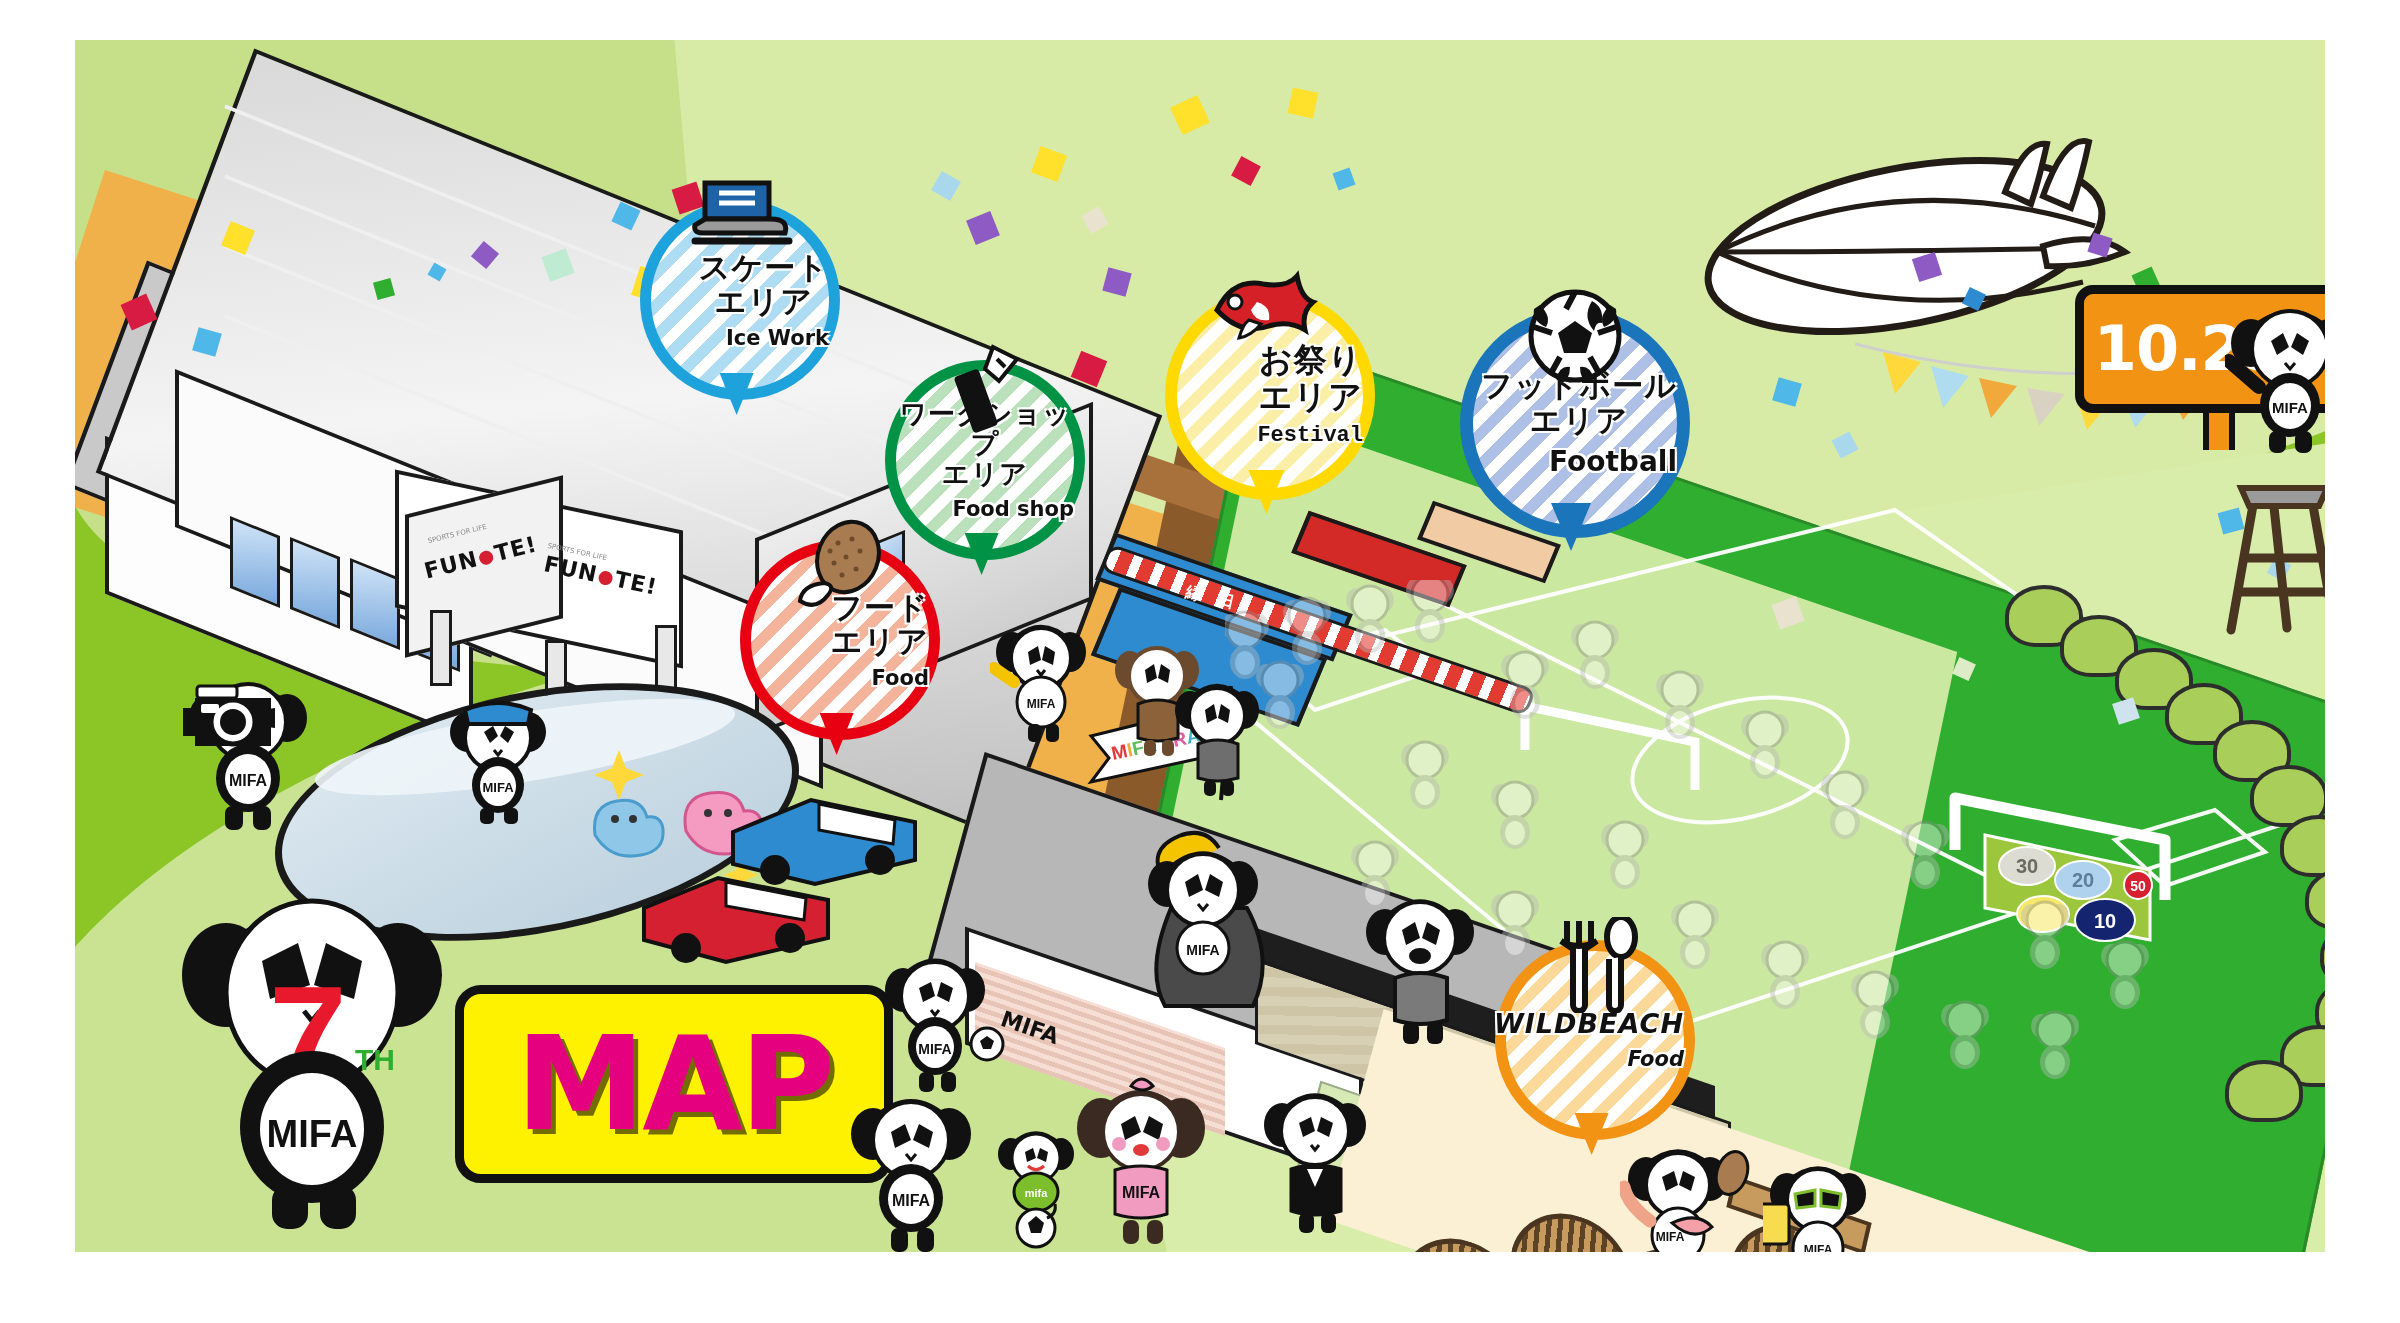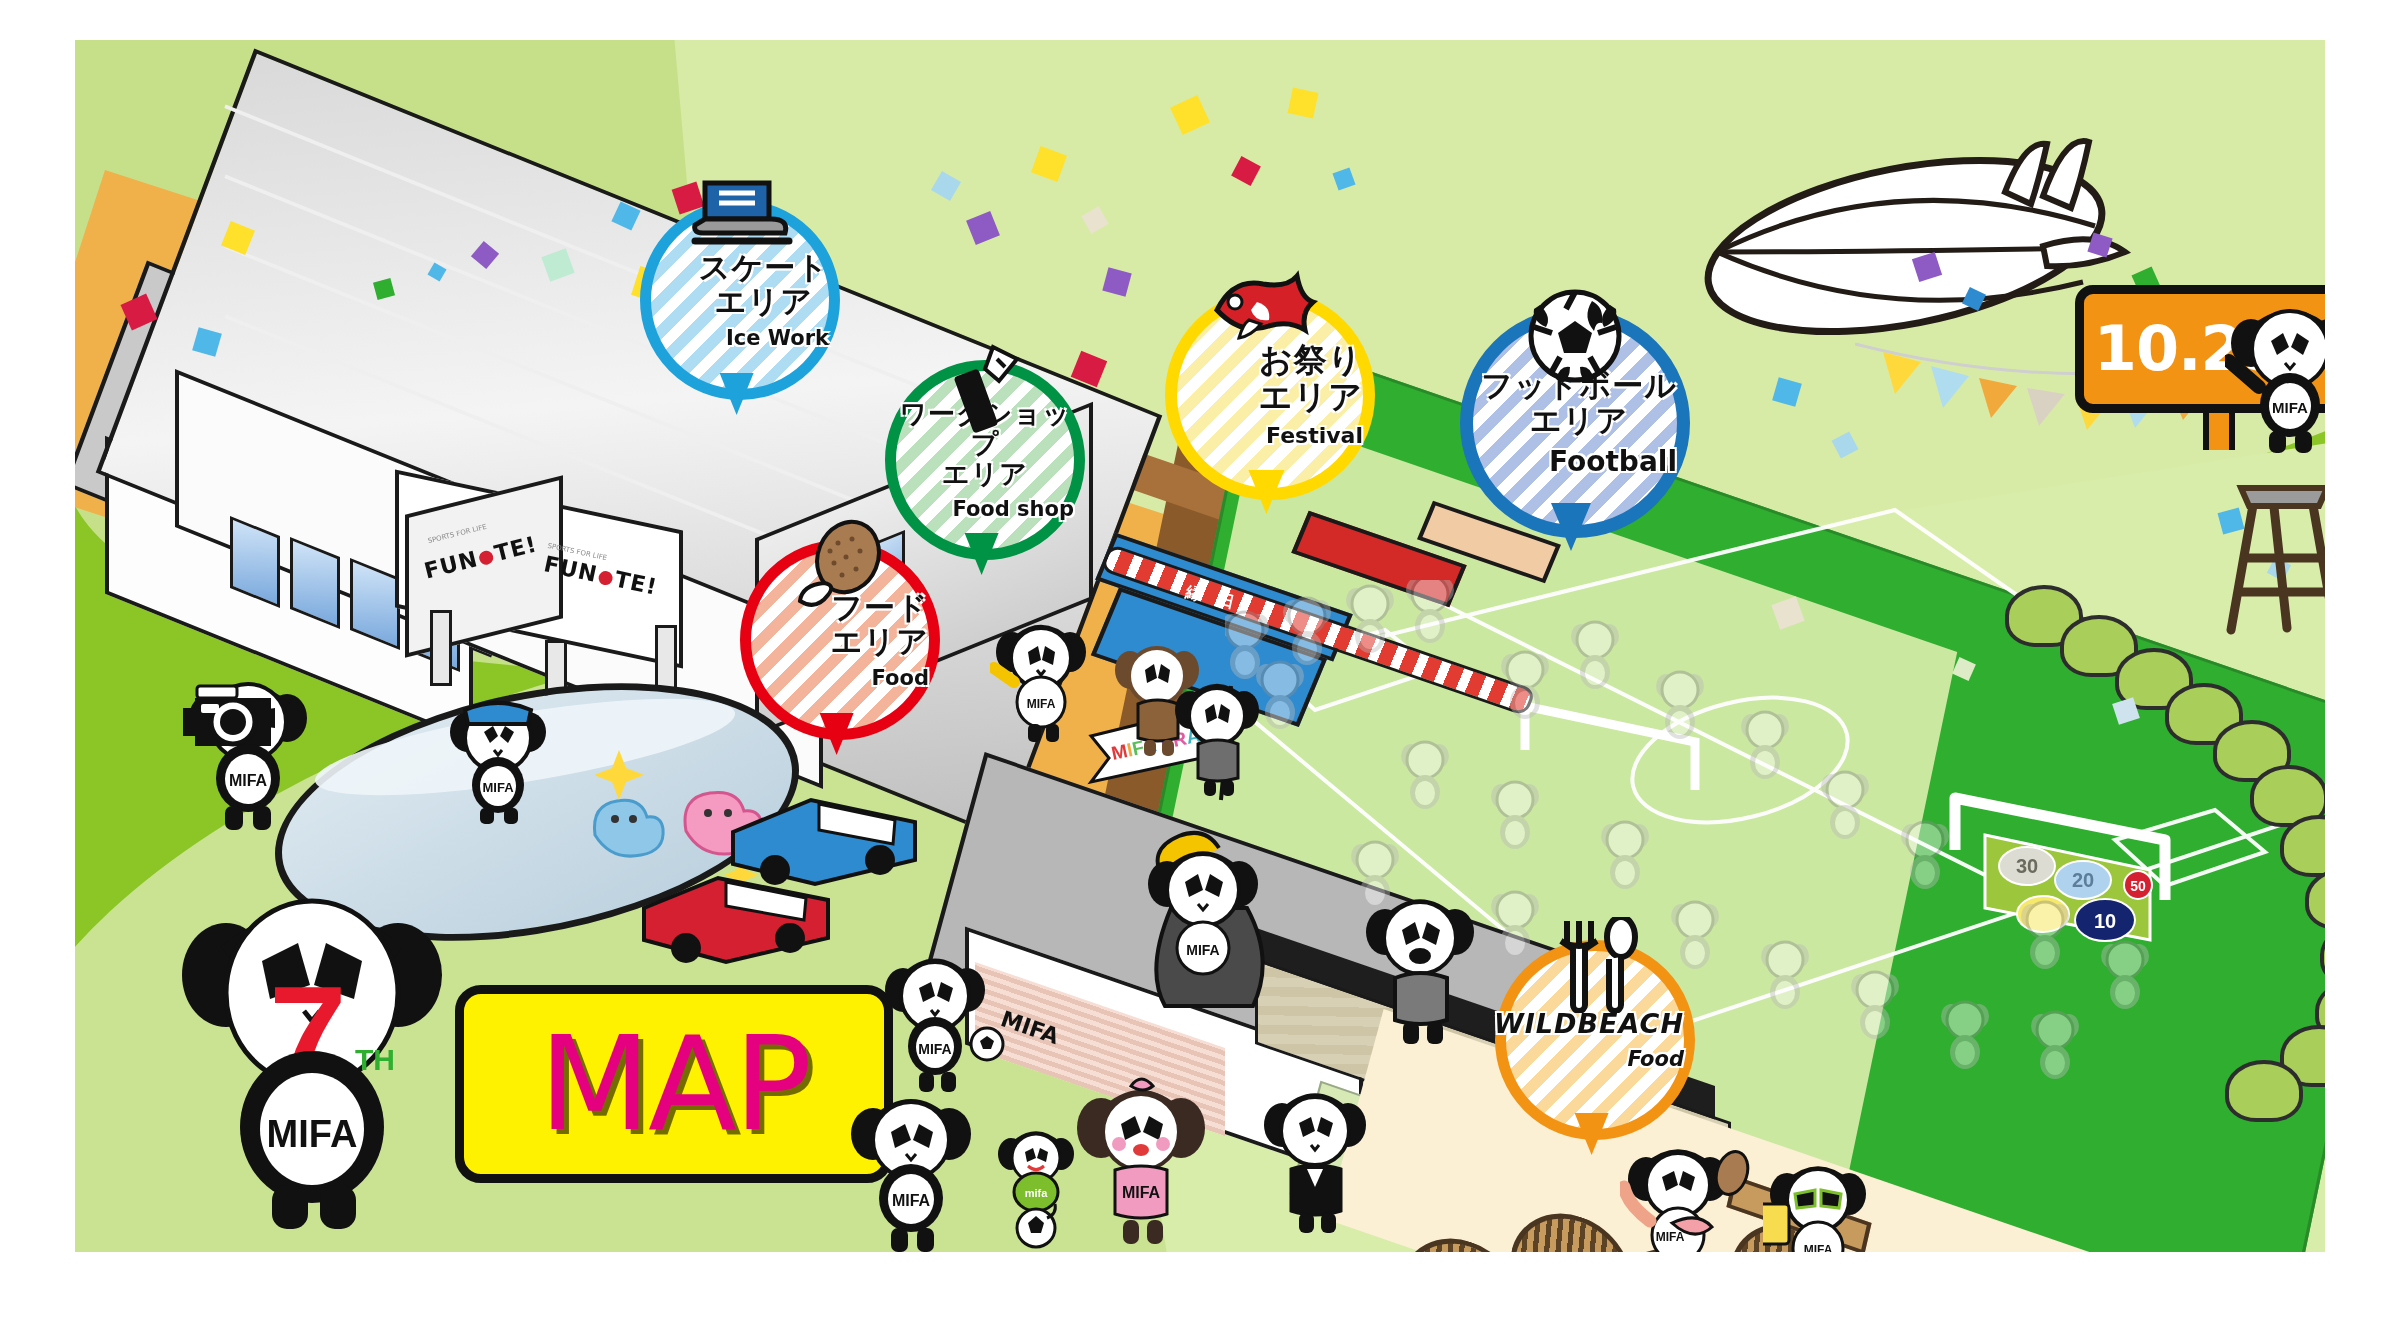--- a/index.html
+++ b/index.html
@@ -147,21 +147,21 @@
   #date-sign .d{font-size:62px;font-weight:bold;letter-spacing:-1px;line-height:1;}
   #date-sign .w{font-size:27px;font-weight:bold;margin-left:8px;margin-top:18px;}
   .sign-post{position:absolute;left:2128px;top:350px;width:20px;height:60px;
      background:#F39314;border-left:6px solid #111;border-right:6px solid #111;}
   .ladder{position:absolute;left:2140px;top:410px;width:180px;height:190px;}
 
   
   #map-logo{position:absolute;left:380px;top:945px;width:420px;height:180px;
      background:#FFF200;border:9px solid #111;border-radius:26px;
      display:flex;align-items:center;justify-content:center;}
-  #map-logo .t{font-size:130px;font-weight:normal;color:#E5007F;line-height:1;
+  #map-logo .t{font-size:130px;font-weight:bold;color:#E5007F;line-height:1;
      letter-spacing:-3px;text-shadow:5px 5px 0 rgba(0,0,0,.55);}
 
   
   .pin{position:absolute;}
   .pin .bub{position:relative;border-radius:50%;display:flex;flex-direction:column;
      align-items:flex-end;justify-content:center;box-sizing:border-box;}
   .pin .tail{position:absolute;left:50%;bottom:-26px;width:0;height:0;
      transform:translateX(-60%);}
   .pin .jp{font-weight:bold;color:#111;text-align:center;line-height:1.1;
      letter-spacing:1px;
@@ -615,21 +615,21 @@
         </div>
         <div class="pin" style="left: 1090px; top: 250px;">
           <div class="bub" style="width: 210px; height: 210px; border: 12px solid rgb(255, 217, 0); background: repeating-linear-gradient(-45deg, rgb(251, 239, 168) 0px, rgb(251, 239, 168) 11px, rgb(255, 255, 255) 11px, rgb(255, 255, 255) 22px);">
             <div class="ic"><svg width="130" height="84" viewBox="0 0 130 84">
       <path d="M12 42 Q28 10 58 16 Q82 20 92 8 Q96 30 108 34 Q96 44 100 62 Q84 52 64 58 Q36 68 12 42z" fill="#D62027" stroke="#111" stroke-width="5"></path>
       <circle cx="30" cy="34" r="7" fill="#fff" stroke="#111" stroke-width="3"></circle>
       <path d="M52 34 q14 4 12 18 q-14 2 -18 -10z" fill="#fff"></path>
       <path d="M56 56 q-10 12 -22 14 q4 -14 10 -18z" fill="#fff" stroke="#111" stroke-width="3"></path>
               </svg></div>
             <div class="jp" style="font-size: 33px;">お祭り<div>エリア</div></div>
-            <div class="en" style="font-size: 22px;">Festival</div>
+            <div class="en" style="font-size: 22px; font-family: Liberation Mono, monospace;">Festival</div>
             <div class="tail" style="border-left: 18px solid transparent; border-right: 18px solid transparent; border-top: 44px solid rgb(255, 217, 0);"></div>
           </div>
         </div>
         <div class="pin" style="left: 1385px; top: 268px;">
           <div class="bub" style="width: 230px; height: 230px; border: 13px solid rgb(27, 117, 187); background: repeating-linear-gradient(-45deg, rgb(175, 192, 230) 0px, rgb(175, 192, 230) 11px, rgb(255, 255, 255) 11px, rgb(255, 255, 255) 22px);">
             <div class="ic"><svg width="98" height="98" viewBox="0 0 98 98">
       <circle cx="49" cy="49" r="44" fill="#fff" stroke="#111" stroke-width="5"></circle>
       <polygon points="49,34 66,46 60,66 38,66 32,46" fill="#111"></polygon>
       <path d="M49 5 L40 22 M8 40 L26 46 M90 40 L72 46 M24 88 L34 70 M74 88 L64 70" stroke="#111" stroke-width="6" fill="none"></path>
       <path d="M14 18 Q26 30 20 40 Q6 34 8 22z" fill="#111"></path>

